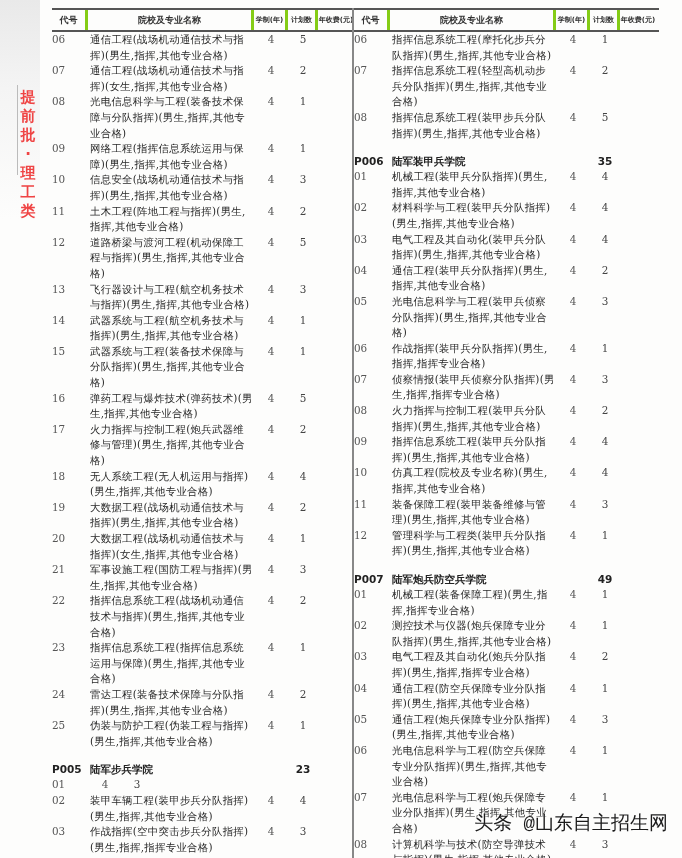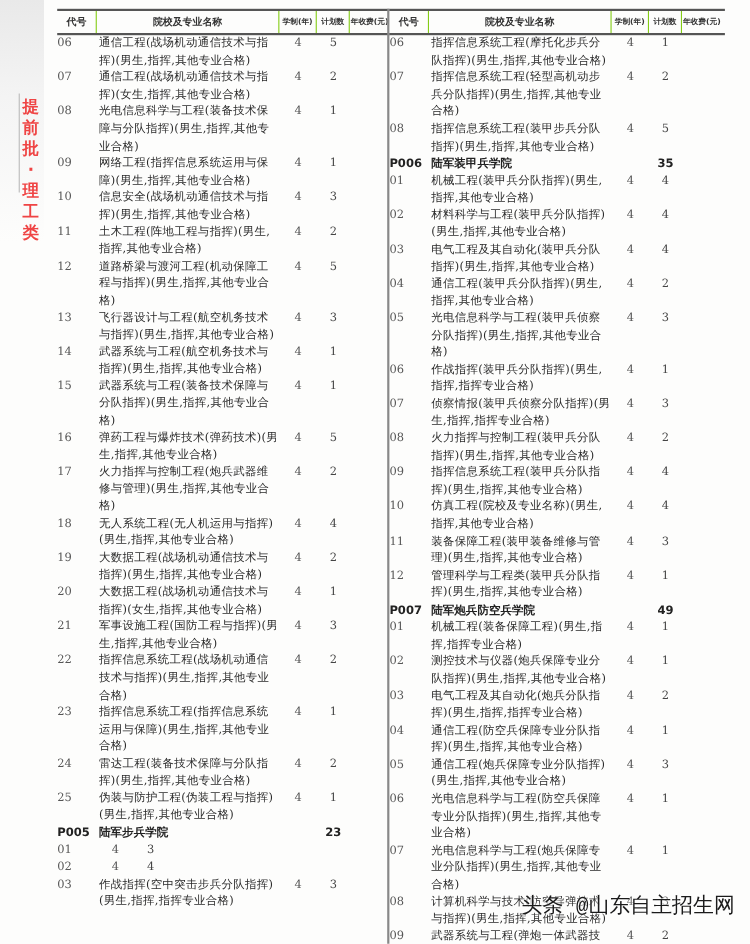--- a/index.html
+++ b/index.html
@@ -18,34 +18,34 @@
   }
   .side-rule { position:absolute; left:17px; top:85px; width:1px; height:90px; background:#bbb; }
   .col { position:absolute; top:8px; }
   .col.left { left:52px; width:302px; }
   .col.right { left:352px; width:305px; border-left:2px solid #888; }
   .hdr {
     display:flex; height:20px; border-top:2px solid #555; border-bottom:2px solid #555;
     font-family:"DejaVu Sans", sans-serif; font-size:9px; font-weight:bold; color:#333;
     align-items:center;
   }
-  .hdr > div { height:100%; display:flex; align-items:center; justify-content:center; border-right:1px solid #84cc16; box-sizing:border-box; }
+  .hdr > div { height:100%; display:flex; align-items:center; justify-content:center; border-right:3px solid #84cc16; box-sizing:border-box; }
   .hdr > div:last-child { border-right:none; }
   .h-code { width:36px; }
   .h-name { width:166px; }
   .h-len { width:34px; font-size:7px !important; }
   .h-plan { width:30px; font-size:7px !important; }
   .h-fee { width:36px; font-size:7px !important; }
   .row { display:flex; font-size:10.4px; line-height:15.6px; }
   .c-code { width:36px; color:#555; }
   .c-name { width:166px; padding-left:2px; box-sizing:border-box; letter-spacing:0.3px; }
   .c-len { width:34px; text-align:center; color:#555; }
   .c-plan { width:30px; text-align:center; color:#444; }
   .c-fee { width:36px; }
-  .school { display:flex; font-family:"DejaVu Sans", sans-serif; font-weight:bold; font-size:10.5px; line-height:16px; color:#222; }
+  .school { display:flex; font-family:"DejaVu Sans", sans-serif; font-weight:bold; font-size:10.5px; line-height:16px; color:#222;margin-top:12px; }
   .school .c-code { color:#222; text-align:left; padding-left:0; }
   .school .c-name { letter-spacing:0; }
   .school .c-plan { color:#222; }
   .watermark {
     position:absolute; right:14px; bottom:22px;
     font-family:Liberation Mono, monospace; font-size:19px; color:#1b1b1b;
     text-shadow:0 0 3px #fff, 0 0 3px #fff;
   }
 </style>
 </head>
@@ -212,20 +212,21 @@
         <div class="c-fee"></div>
       </div>
       <div class="row">
         <div class="c-code">01</div>
         <div class="c-len">4</div>
         <div class="c-plan">3</div>
         <div class="c-fee"></div>
       </div>
       <div class="row">
         <div class="c-code">02</div>
+        <div class="c-name">装甲车辆工程(装甲步兵分队指挥)(男生,指挥,其他专业合格)</div>
         <div class="c-len">4</div>
         <div class="c-plan">4</div>
         <div class="c-fee"></div>
       </div>
       <div class="row">
         <div class="c-code">03</div>
         <div class="c-name">作战指挥(空中突击步兵分队指挥)(男生,指挥,指挥专业合格)</div>
         <div class="c-len">4</div>
         <div class="c-plan">3</div>
         <div class="c-fee"></div>

